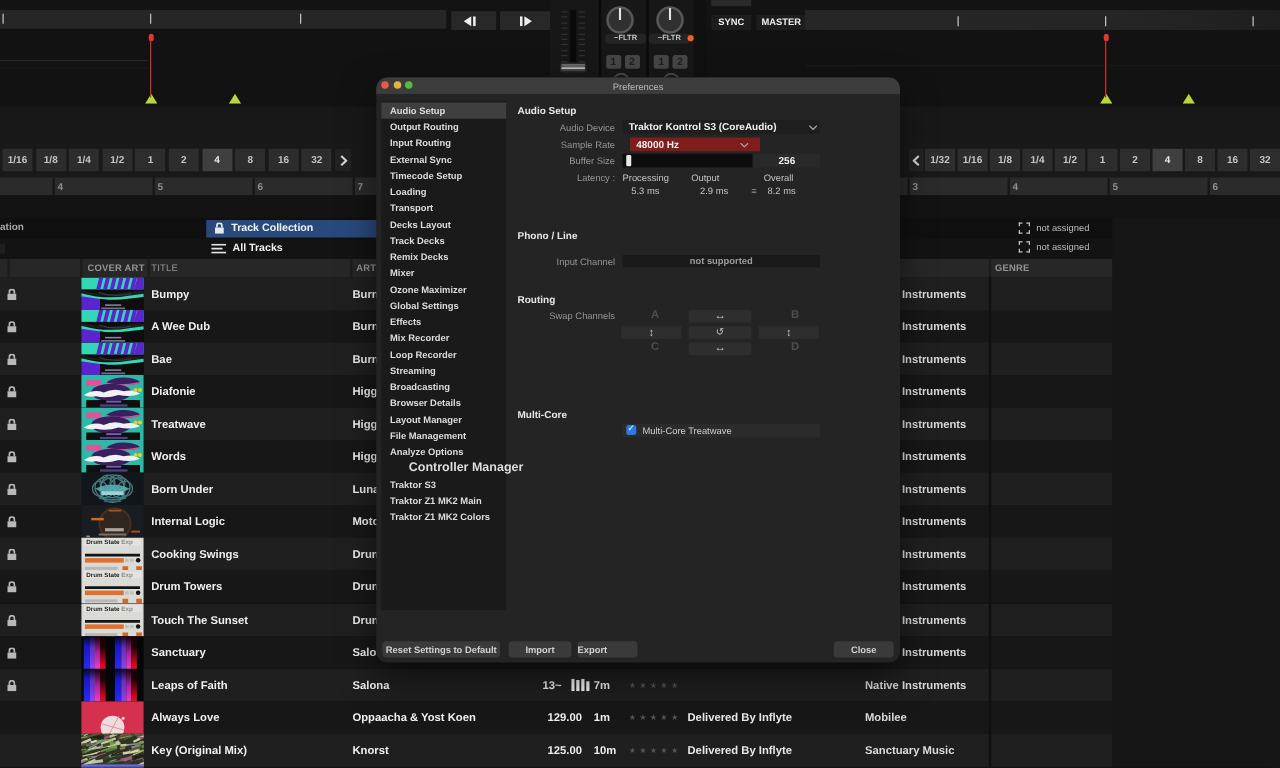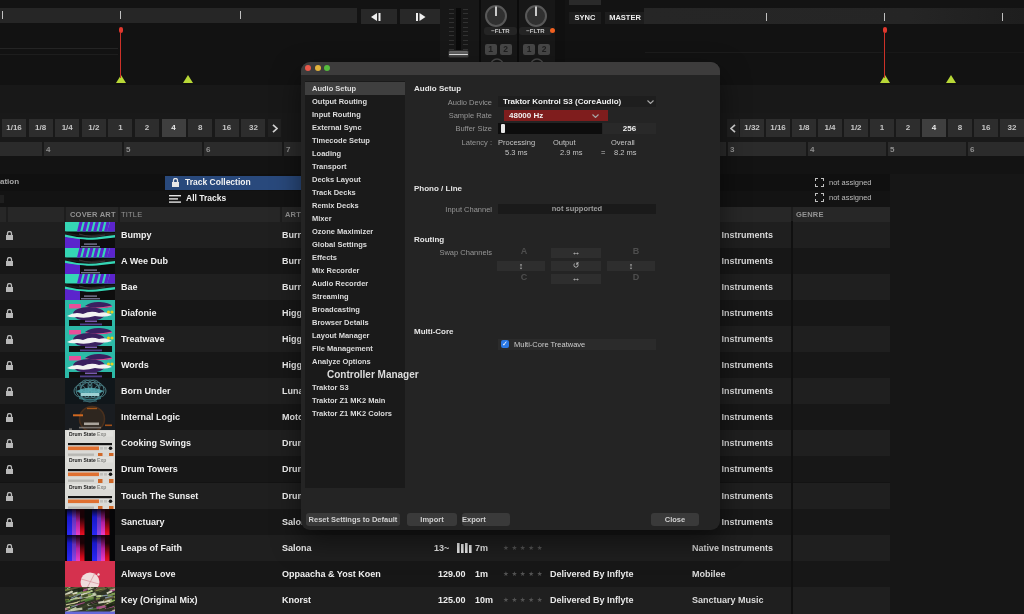--- a/index.html
+++ b/index.html
@@ -670,37 +670,38 @@
 <div class="abs" style="left:503px;top:595.9px;color:#545454;font-size:6.5px;letter-spacing:2.6px">★★★★★</div>
 <div class="abs" style="left:550px;top:594.9px;width:110px;height:11px;color:#e8e8e8;font-size:9px;font-weight:bold">Delivered By Inflyte</div>
 <div class="abs" style="left:692px;top:594.9px;width:95px;height:12px;color:#dadada;font-size:9px;font-weight:bold">Sanctuary Music</div>
 <style>
 </style>
 <div class="abs" style="left:301px;top:62px;width:419px;height:468px;background:#242424;border-radius:9px;box-shadow:0 12px 28px rgba(0,0,0,.5);z-index:10">
 <div style="position:absolute;left:0;top:0;width:419px;height:12.5px;background:#3d3c3c;border-radius:9px 9px 0 0;border-bottom:1px solid #242424"></div>
 <div style="position:absolute;left:4.0px;top:3px;width:6px;height:6px;border-radius:50%;background:#e8594a"></div>
 <div style="position:absolute;left:13.7px;top:3px;width:6px;height:6px;border-radius:50%;background:#e3b33c"></div>
 <div style="position:absolute;left:23.4px;top:3px;width:6px;height:6px;border-radius:50%;background:#55bb3e"></div>
+<div style="position:absolute;left:0;top:2.5px;width:419px;height:10px;text-align:center;color:#b8b8b8;font-size:7.5px">Preferences</div>
 <div style="position:absolute;left:4px;top:19px;width:100px;height:407px;background:#1a1a1a"></div>
 <div style="position:absolute;left:4px;top:19.8px;width:100px;height:13px;background:#3f3f3f;color:#dcdcdc;font-size:7.5px;font-weight:bold;line-height:13px;padding-left:7px;box-sizing:border-box;white-space:nowrap;overflow:hidden">Audio Setup</div>
 <div style="position:absolute;left:4px;top:32.8px;width:100px;height:13px;color:#dcdcdc;font-size:7.5px;font-weight:bold;line-height:13px;padding-left:7px;box-sizing:border-box;white-space:nowrap;overflow:hidden">Output Routing</div>
 <div style="position:absolute;left:4px;top:45.8px;width:100px;height:13px;color:#dcdcdc;font-size:7.5px;font-weight:bold;line-height:13px;padding-left:7px;box-sizing:border-box;white-space:nowrap;overflow:hidden">Input Routing</div>
 <div style="position:absolute;left:4px;top:58.8px;width:100px;height:13px;color:#dcdcdc;font-size:7.5px;font-weight:bold;line-height:13px;padding-left:7px;box-sizing:border-box;white-space:nowrap;overflow:hidden">External Sync</div>
 <div style="position:absolute;left:4px;top:71.8px;width:100px;height:13px;color:#dcdcdc;font-size:7.5px;font-weight:bold;line-height:13px;padding-left:7px;box-sizing:border-box;white-space:nowrap;overflow:hidden">Timecode Setup</div>
 <div style="position:absolute;left:4px;top:84.8px;width:100px;height:13px;color:#dcdcdc;font-size:7.5px;font-weight:bold;line-height:13px;padding-left:7px;box-sizing:border-box;white-space:nowrap;overflow:hidden">Loading</div>
 <div style="position:absolute;left:4px;top:97.8px;width:100px;height:13px;color:#dcdcdc;font-size:7.5px;font-weight:bold;line-height:13px;padding-left:7px;box-sizing:border-box;white-space:nowrap;overflow:hidden">Transport</div>
 <div style="position:absolute;left:4px;top:110.8px;width:100px;height:13px;color:#dcdcdc;font-size:7.5px;font-weight:bold;line-height:13px;padding-left:7px;box-sizing:border-box;white-space:nowrap;overflow:hidden">Decks Layout</div>
 <div style="position:absolute;left:4px;top:123.8px;width:100px;height:13px;color:#dcdcdc;font-size:7.5px;font-weight:bold;line-height:13px;padding-left:7px;box-sizing:border-box;white-space:nowrap;overflow:hidden">Track Decks</div>
 <div style="position:absolute;left:4px;top:136.8px;width:100px;height:13px;color:#dcdcdc;font-size:7.5px;font-weight:bold;line-height:13px;padding-left:7px;box-sizing:border-box;white-space:nowrap;overflow:hidden">Remix Decks</div>
 <div style="position:absolute;left:4px;top:149.8px;width:100px;height:13px;color:#dcdcdc;font-size:7.5px;font-weight:bold;line-height:13px;padding-left:7px;box-sizing:border-box;white-space:nowrap;overflow:hidden">Mixer</div>
 <div style="position:absolute;left:4px;top:162.8px;width:100px;height:13px;color:#dcdcdc;font-size:7.5px;font-weight:bold;line-height:13px;padding-left:7px;box-sizing:border-box;white-space:nowrap;overflow:hidden">Ozone Maximizer</div>
 <div style="position:absolute;left:4px;top:175.8px;width:100px;height:13px;color:#dcdcdc;font-size:7.5px;font-weight:bold;line-height:13px;padding-left:7px;box-sizing:border-box;white-space:nowrap;overflow:hidden">Global Settings</div>
 <div style="position:absolute;left:4px;top:188.8px;width:100px;height:13px;color:#dcdcdc;font-size:7.5px;font-weight:bold;line-height:13px;padding-left:7px;box-sizing:border-box;white-space:nowrap;overflow:hidden">Effects</div>
 <div style="position:absolute;left:4px;top:201.8px;width:100px;height:13px;color:#dcdcdc;font-size:7.5px;font-weight:bold;line-height:13px;padding-left:7px;box-sizing:border-box;white-space:nowrap;overflow:hidden">Mix Recorder</div>
-<div style="position:absolute;left:4px;top:214.8px;width:100px;height:13px;color:#dcdcdc;font-size:7.5px;font-weight:bold;line-height:13px;padding-left:7px;box-sizing:border-box;white-space:nowrap;overflow:hidden">Audio Recorder</div>
+<div style="position:absolute;left:4px;top:214.8px;width:100px;height:13px;color:#dcdcdc;font-size:7.5px;font-weight:bold;line-height:13px;padding-left:7px;box-sizing:border-box;white-space:nowrap;overflow:hidden">Loop Recorder</div>
 <div style="position:absolute;left:4px;top:227.8px;width:100px;height:13px;color:#dcdcdc;font-size:7.5px;font-weight:bold;line-height:13px;padding-left:7px;box-sizing:border-box;white-space:nowrap;overflow:hidden">Streaming</div>
 <div style="position:absolute;left:4px;top:240.8px;width:100px;height:13px;color:#dcdcdc;font-size:7.5px;font-weight:bold;line-height:13px;padding-left:7px;box-sizing:border-box;white-space:nowrap;overflow:hidden">Broadcasting</div>
 <div style="position:absolute;left:4px;top:253.8px;width:100px;height:13px;color:#dcdcdc;font-size:7.5px;font-weight:bold;line-height:13px;padding-left:7px;box-sizing:border-box;white-space:nowrap;overflow:hidden">Browser Details</div>
 <div style="position:absolute;left:4px;top:266.8px;width:100px;height:13px;color:#dcdcdc;font-size:7.5px;font-weight:bold;line-height:13px;padding-left:7px;box-sizing:border-box;white-space:nowrap;overflow:hidden">Layout Manager</div>
 <div style="position:absolute;left:4px;top:279.8px;width:100px;height:13px;color:#dcdcdc;font-size:7.5px;font-weight:bold;line-height:13px;padding-left:7px;box-sizing:border-box;white-space:nowrap;overflow:hidden">File Management</div>
 <div style="position:absolute;left:4px;top:292.8px;width:100px;height:13px;color:#dcdcdc;font-size:7.5px;font-weight:bold;line-height:13px;padding-left:7px;box-sizing:border-box;white-space:nowrap;overflow:hidden">Analyze Options</div>
 <div style="position:absolute;left:19px;top:305.8px;width:100px;height:13px;color:#dcdcdc;font-size:10px;font-weight:bold;line-height:13px;padding-left:7px;box-sizing:border-box;white-space:nowrap;overflow:hidden">Controller Manager</div>
 <div style="position:absolute;left:4px;top:318.8px;width:100px;height:13px;color:#dcdcdc;font-size:7.5px;font-weight:bold;line-height:13px;padding-left:7px;box-sizing:border-box;white-space:nowrap;overflow:hidden">Traktor S3</div>
 <div style="position:absolute;left:4px;top:331.8px;width:100px;height:13px;color:#dcdcdc;font-size:7.5px;font-weight:bold;line-height:13px;padding-left:7px;box-sizing:border-box;white-space:nowrap;overflow:hidden">Traktor Z1 MK2 Main</div>
 <div style="position:absolute;left:4px;top:344.8px;width:100px;height:13px;color:#dcdcdc;font-size:7.5px;font-weight:bold;line-height:13px;padding-left:7px;box-sizing:border-box;white-space:nowrap;overflow:hidden">Traktor Z1 MK2 Colors</div>
@@ -741,14 +742,14 @@
 <div style="position:absolute;left:216px;top:210px;width:14px;height:11px;color:#4e4e4e;font-size:9px;font-weight:bold;text-align:center">C</div>
 <div style="position:absolute;left:250px;top:211.5px;width:50px;height:10px;background:#2e2e2e;color:#c4c4c4;font-size:9px;text-align:center;line-height:9px">↔</div>
 <div style="position:absolute;left:328px;top:210px;width:14px;height:11px;color:#4e4e4e;font-size:9px;font-weight:bold;text-align:center">D</div>
 <div style="position:absolute;left:113px;top:265px;width:120px;height:11px;color:#e6e6e6;font-size:8px;font-weight:bold">Multi-Core</div>
 <div style="position:absolute;left:197px;top:276.5px;width:158px;height:11px;background:#2b2b2b"></div>
 <div style="position:absolute;left:200px;top:278px;width:8px;height:8px;background:#2b78e4;border-radius:2px;color:#fff;font-size:7px;text-align:center;line-height:8px">✓</div>
 <div style="position:absolute;left:213px;top:278px;width:120px;height:10px;color:#cecece;font-size:7.5px">Multi-Core Treatwave</div>
 <div style="position:absolute;left:5px;top:451px;width:94px;height:13px;background:#3a3a3a;border-radius:3px;color:#d0d0d0;font-size:7.5px;font-weight:bold;text-align:center;line-height:13px">Reset Settings to Default</div>
 <div style="position:absolute;left:106px;top:451px;width:50px;height:13px;background:#3a3a3a;border-radius:3px;color:#d0d0d0;font-size:7.5px;font-weight:bold;text-align:center;line-height:13px">Import</div>
 <div style="position:absolute;left:161px;top:451px;width:48px;height:13px;background:#3a3a3a;border-radius:3px;color:#d0d0d0;font-size:7.5px;font-weight:bold;line-height:13px">Export</div>
-<div style="position:absolute;left:350px;top:451px;width:48px;height:13px;background:#3a3a3a;border-radius:3px;color:#d0d0d0;font-size:7.5px;font-weight:bold;text-align:center;line-height:13px">Close</div>
+<div style="position:absolute;left:366px;top:451px;width:48px;height:13px;background:#3a3a3a;border-radius:3px;color:#d0d0d0;font-size:7.5px;font-weight:bold;text-align:center;line-height:13px">Close</div>
 </div>
 
 </body></html>

